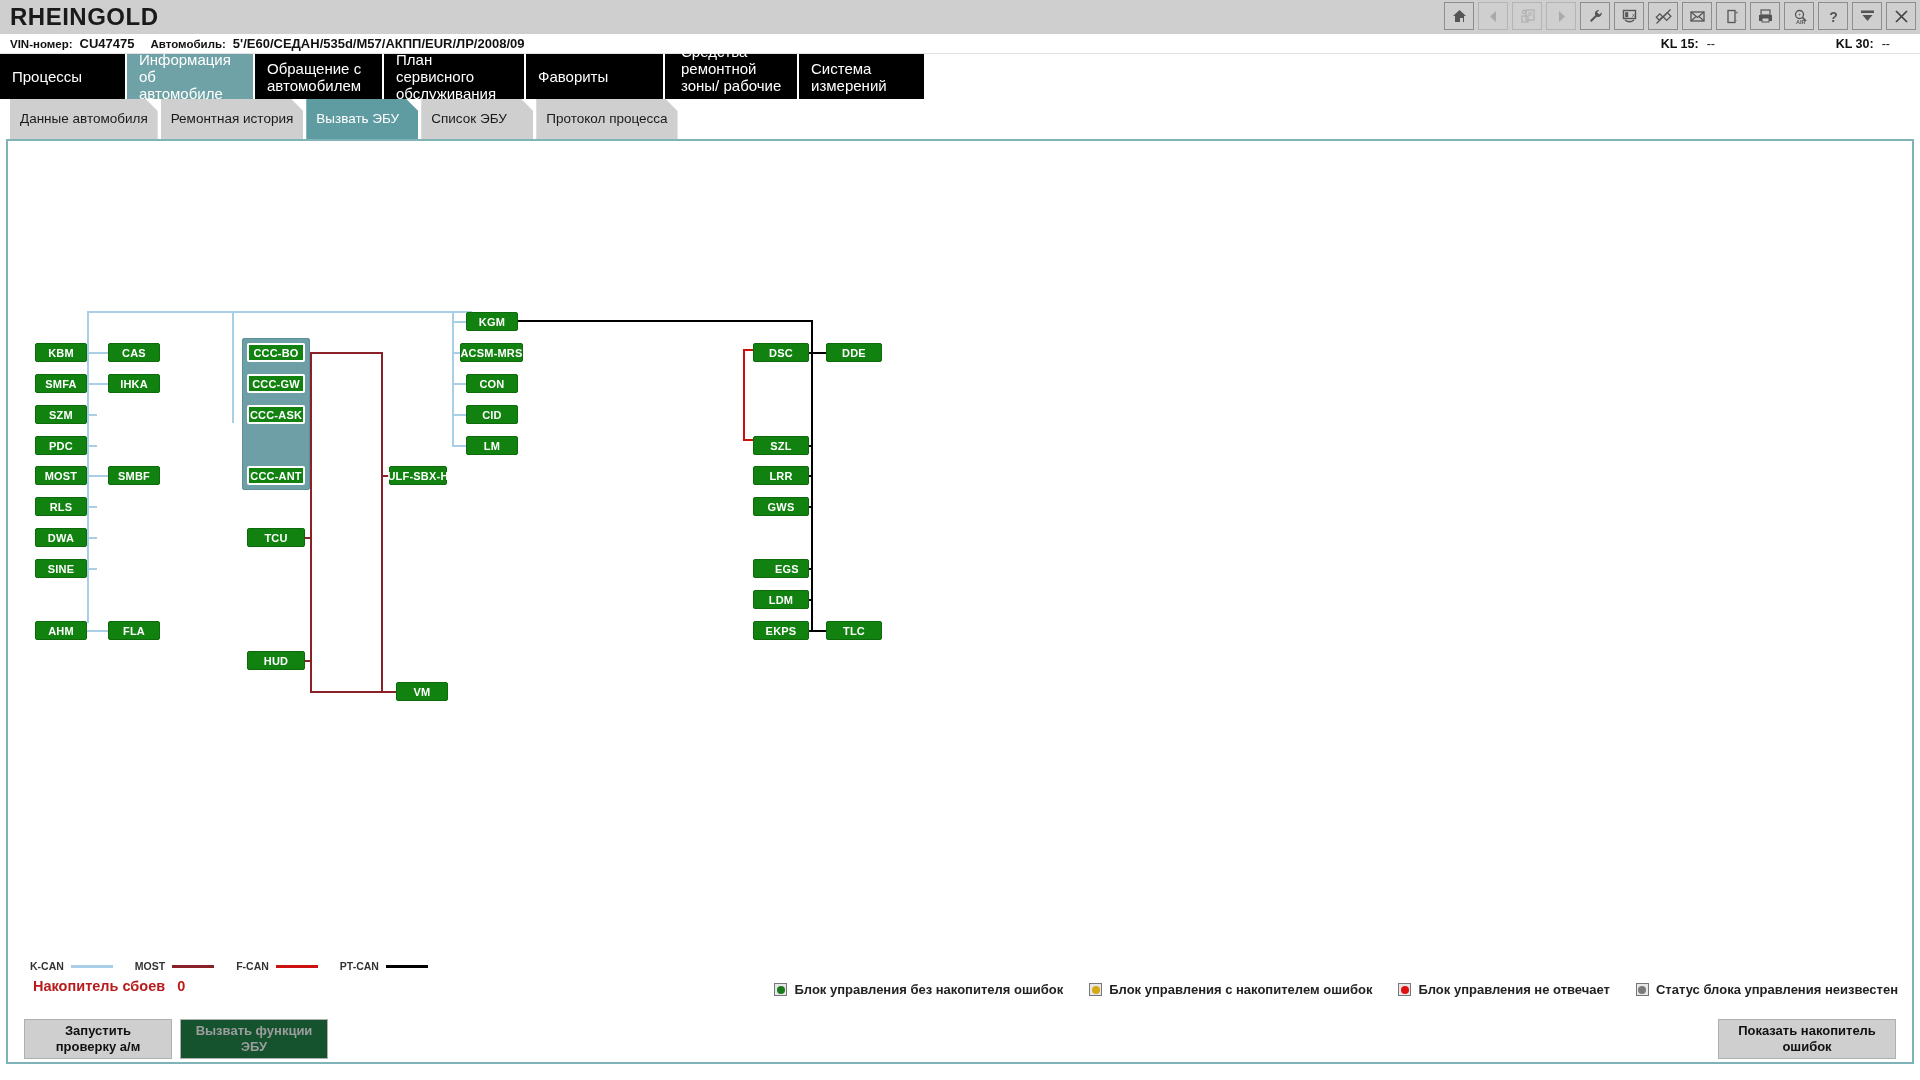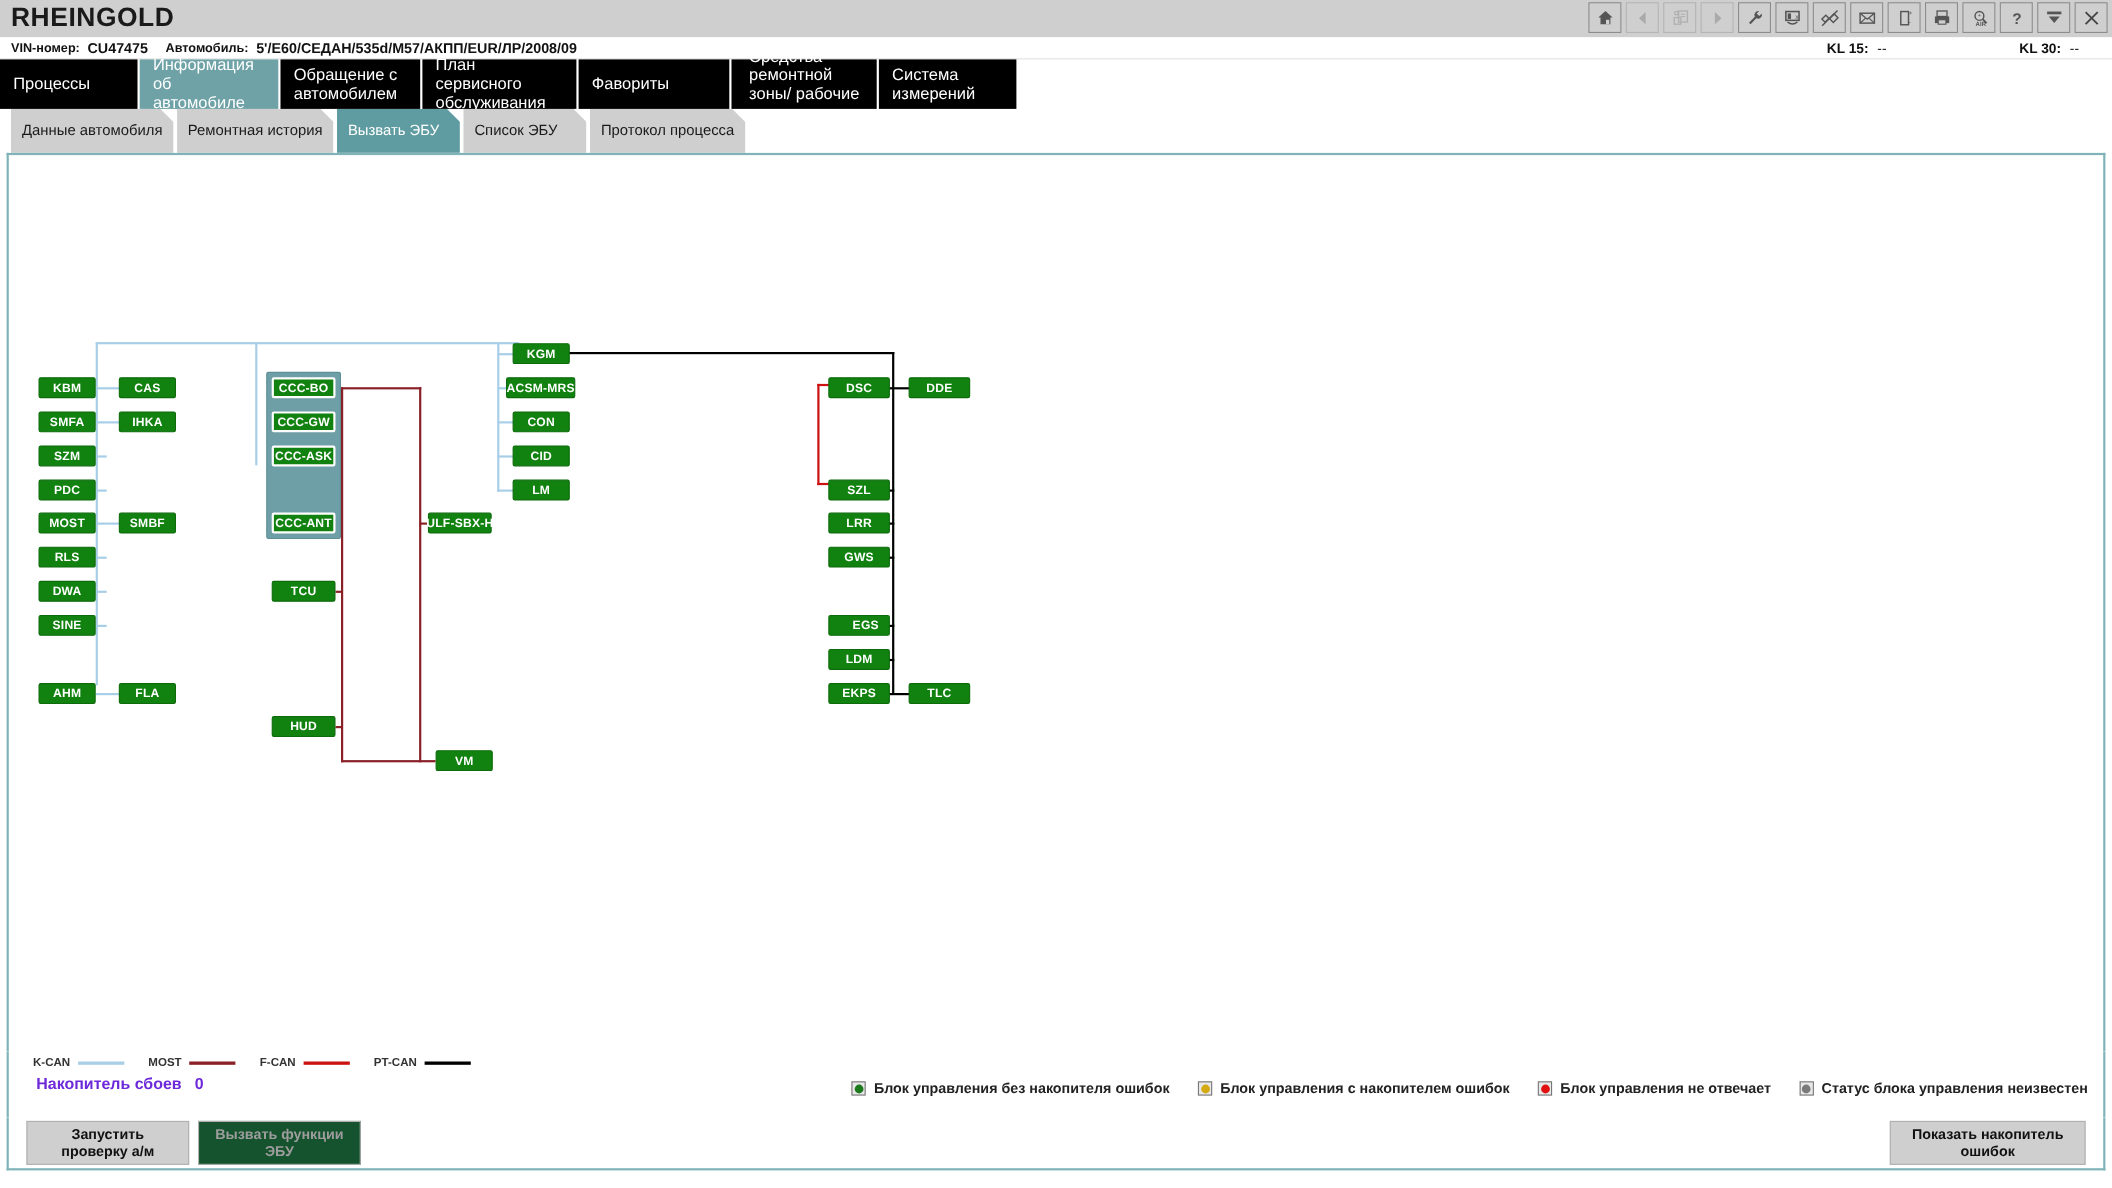--- a/index.html
+++ b/index.html
@@ -132,21 +132,21 @@
   }
   .canlegend {
     position: absolute; left: 22px; top: 4px;
     display: flex; align-items: center; gap: 22px;
     font-size: 10.5px; color: #333; font-weight: bold;
   }
   .canitem { display: flex; align-items: center; gap: 7px; }
   .canline { width: 42px; height: 3px; display: block; }
   .errcount {
     position: absolute; left: 25px; top: 22px;
-    font-size: 14.5px; font-weight: bold; color: #6d28d9;
+    font-size: 14.5px; font-weight: bold; color: #b91c1c;
     display: flex; align-items: baseline; gap: 12px;
   }
   .statuslegend {
     position: absolute; right: 14px; top: 26px;
     display: flex; align-items: center; gap: 26px;
     font-size: 13px; font-weight: bold; color: #222;
   }
   .statitem { display: flex; align-items: center; gap: 7px; }
   .swatch {
     width: 13px; height: 13px; border: 1px solid #777; background: #e8e8e8;

